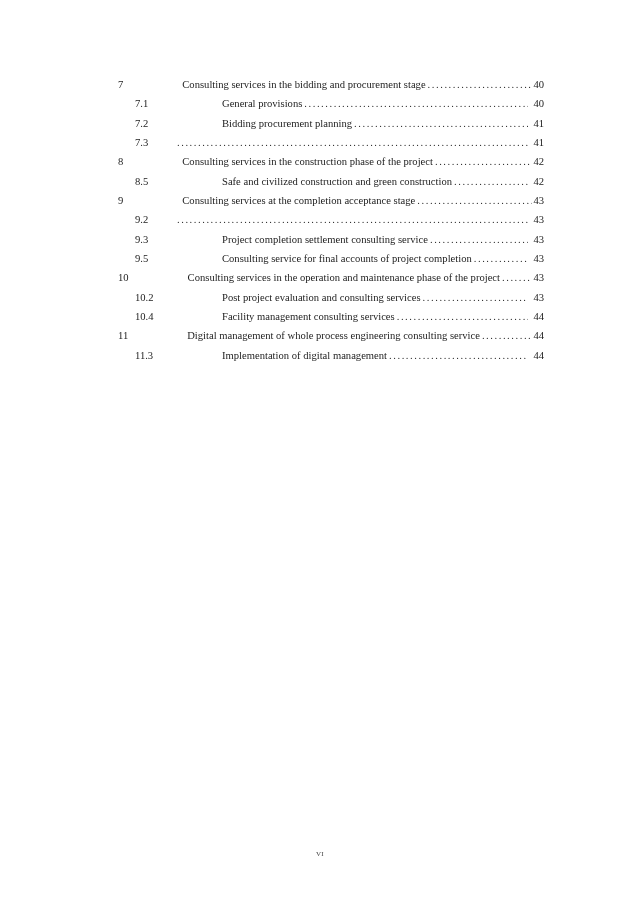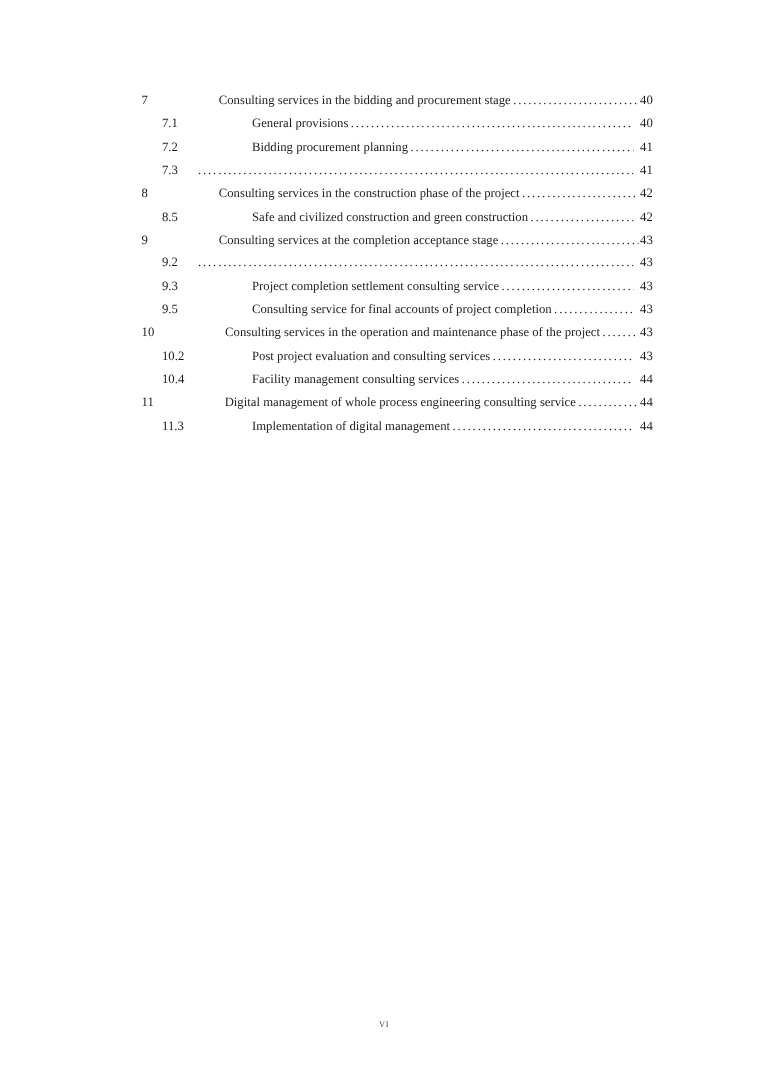--- a/index.html
+++ b/index.html
@@ -39,21 +39,21 @@
   }
   .num {
     flex: none;
     display: inline-block;
   }
   .level-1 .num {
     margin-right: 12px;
   }
   .level-2 .num {
     min-width: 21px;
-    margin-right: 7px;
+    margin-right: 19px;
   }
   .title {
     flex: none;
     margin-left: 47px;
   }
   .leader {
     flex: 1 1 0;
     min-width: 0;
     overflow: hidden;
     white-space: nowrap;

